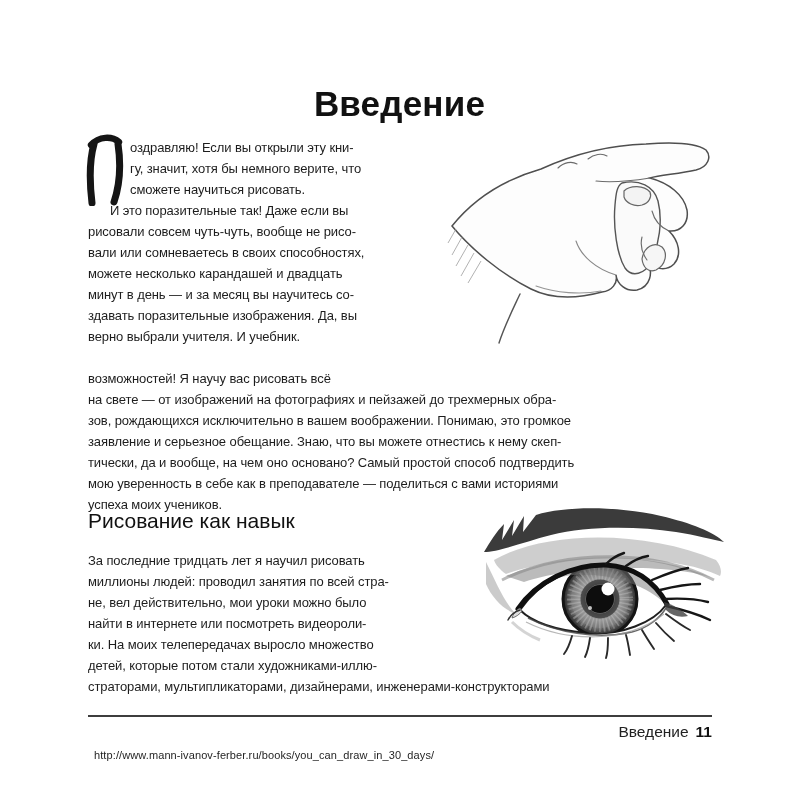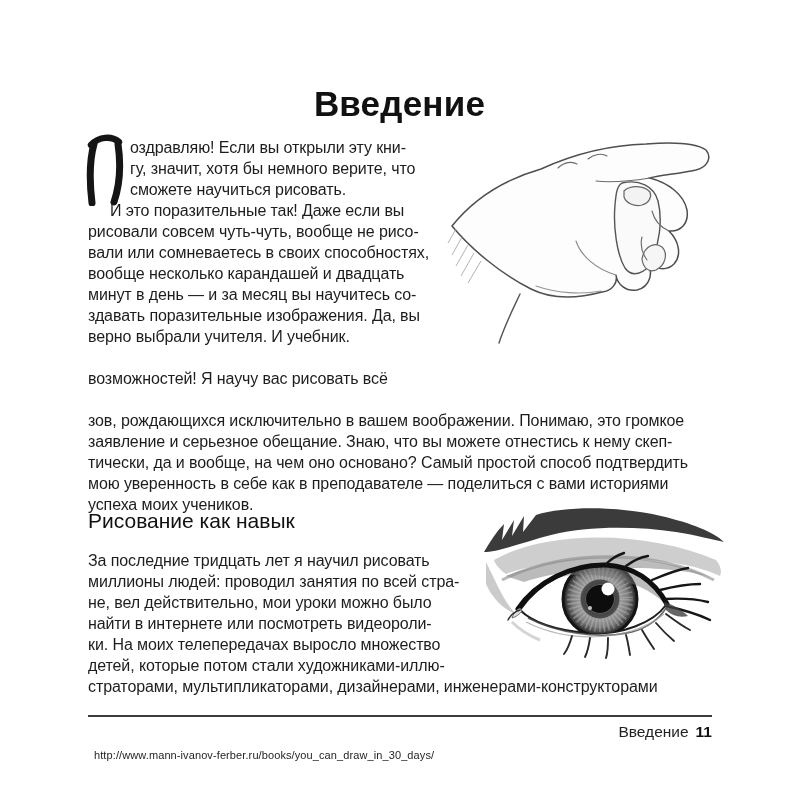--- a/index.html
+++ b/index.html
@@ -6,21 +6,21 @@
   .page {
     position:relative; width:799px; height:799px; background:#ffffff;
     font-family:"Liberation Sans", sans-serif; color:#1d1d1d; overflow:hidden;
   }
   .title {
     position:absolute; left:0; top:84px; width:799px; text-align:center;
     font-size:35px; font-weight:bold; letter-spacing:0.2px; color:#111;
   }
   .line {
     position:absolute; white-space:nowrap;
-    font-size:16px; line-height:21px; letter-spacing:-0.1px; color:#1d1d1d;
+    font-size:13px; line-height:21px; letter-spacing:-0.1px; color:#1d1d1d;
   }
   .section-heading {
     position:absolute; left:88px; top:509px;
     font-size:21px; font-weight:normal; color:#111; white-space:nowrap;
   }
   .dropcap-svg { position:absolute; left:84px; top:134px; }
   .hand-svg { position:absolute; left:446px; top:131px; }
   .eye-svg  { position:absolute; left:476px; top:502px; }
   .footer-rule {
     position:absolute; left:88px; top:715px; width:624px; height:2px;
@@ -51,26 +51,27 @@
     </g>
   </svg>
 
   <div class="line" style="left:130px; top:137px">оздравляю! Если вы открыли эту кни-</div>
   <div class="line" style="left:130px; top:158px">гу, значит, хотя бы немного верите, что</div>
   <div class="line" style="left:130px; top:179px">сможете научиться рисовать.</div>
 
   <div class="line" style="left:110px; top:200px">И это поразительные так! Даже если вы</div>
   <div class="line" style="left:88px;  top:221px">рисовали совсем чуть-чуть, вообще не рисо-</div>
   <div class="line" style="left:88px;  top:242px">вали или сомневаетесь в своих способностях,</div>
-  <div class="line" style="left:88px;  top:263px">вообще несколько карандашей и двадцать</div>
+  <div class="line" style="left:88px;  top:263px">можете несколько карандашей и двадцать</div>
   <div class="line" style="left:88px;  top:284px">минут в день — и за месяц вы научитесь со-</div>
   <div class="line" style="left:88px;  top:305px">здавать поразительные изображения. Да, вы</div>
   <div class="line" style="left:88px;  top:326px">верно выбрали учителя. И учебник.</div>
 
   <div class="line" style="left:88px;  top:368px">возможностей! Я научу вас рисовать всё</div>
+  <div class="line" style="left:88px;  top:389px">на свете — от изображений на фотографиях и пейзажей до трехмерных обра-</div>
   <div class="line" style="left:88px;  top:410px">зов, рождающихся исключительно в вашем воображении. Понимаю, это громкое</div>
   <div class="line" style="left:88px;  top:431px">заявление и серьезное обещание. Знаю, что вы можете отнестись к нему скеп-</div>
   <div class="line" style="left:88px;  top:452px">тически, да и вообще, на чем оно основано? Самый простой способ подтвердить</div>
   <div class="line" style="left:88px;  top:473px">мою уверенность в себе как в преподавателе — поделиться с вами историями</div>
   <div class="line" style="left:88px;  top:494px">успеха моих учеников.</div>
 
   <div class="section-heading">Рисование как навык</div>
 
   <div class="line" style="left:88px; top:550px">За последние тридцать лет я научил рисовать</div>
   <div class="line" style="left:88px; top:571px">миллионы людей: проводил занятия по всей стра-</div>

